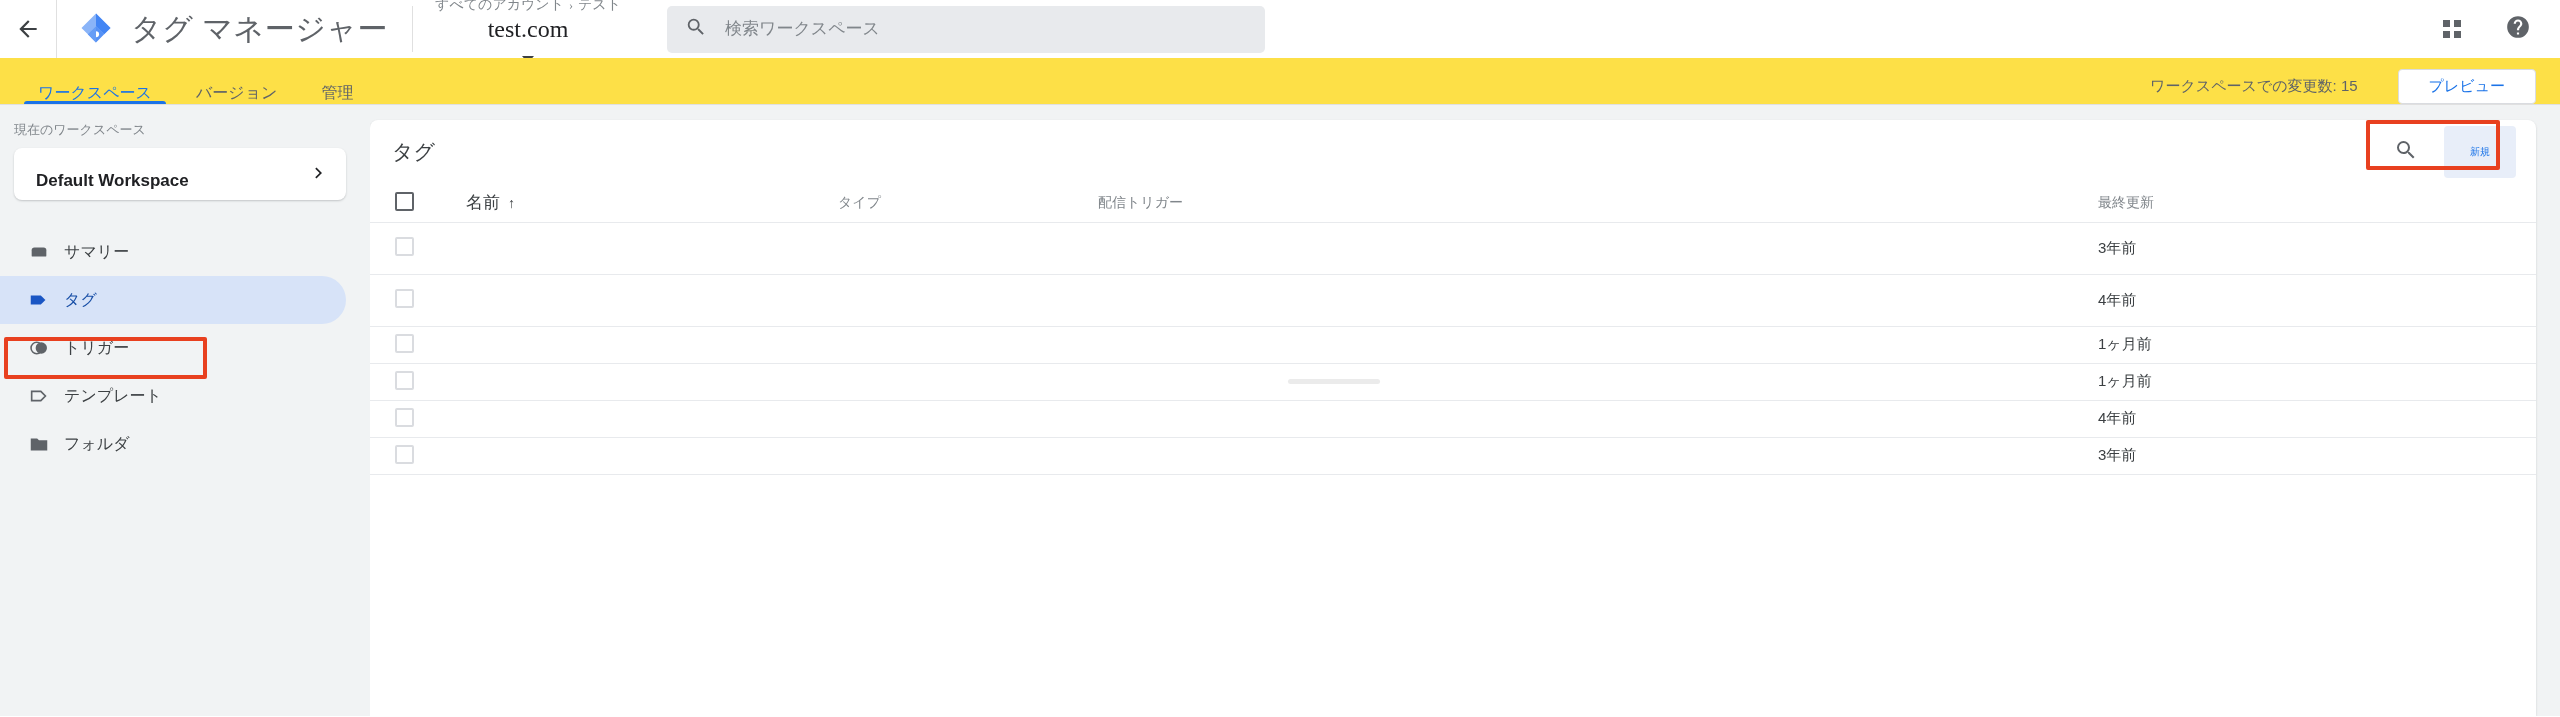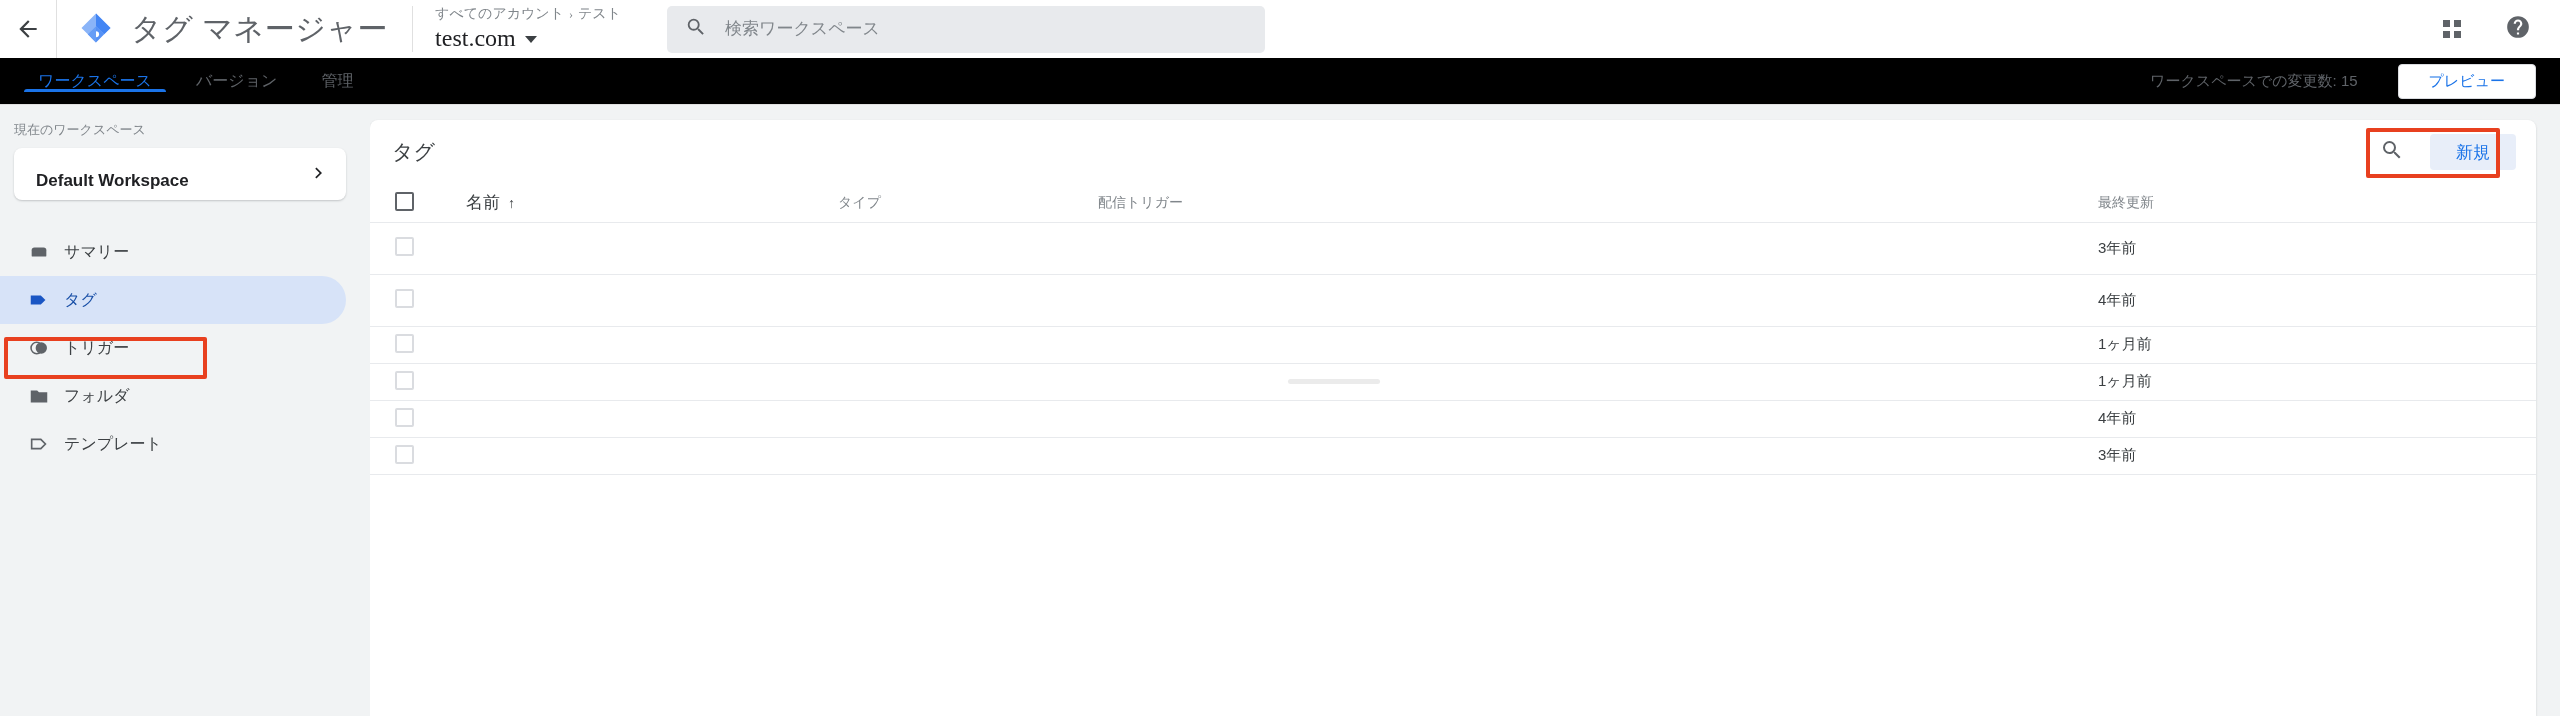--- a/index.html
+++ b/index.html
@@ -51,21 +51,21 @@
     font-family: Liberation Serif, serif;
   }
   .acct-crumb {
     font-size: 14px; color: #80868b; line-height: 18px;
     white-space: nowrap;
   }
   .acct-crumb .sep { padding: 0 5px; font-size: 12px; }
   .acct-name {
     font-size: 24px; color: #202124; line-height: 30px;
     display: flex; align-items: center; gap: 9px;
-    cursor: pointer; white-space: nowrap;
+    cursor: pointer; white-space: nowrap; flex-direction: column;
   }
   .caret {
     width: 0; height: 0;
     border-left: 6px solid transparent;
     border-right: 6px solid transparent;
     border-top: 7px solid #3c4043;
     margin-top: 3px;
   }
 
   .searchbox {
@@ -96,22 +96,22 @@
     width: 40px; height: 40px;
     display: flex; align-items: center; justify-content: center;
     cursor: pointer; border-radius: 50%;
   }
   .grid-icon { display: grid; grid-template-columns: 7px 7px; grid-template-rows: 7px 7px; gap: 4px; }
   .grid-icon i { background: #5f6368; display:block; width:7px; height:7px; }
 
   
   .tabbar {
     height: 47px;
-    background: #000000;
-    display: flex; align-items: center;
+    background: #fde047;
+    display: flex; align-items: flex-end;
     border-bottom: 1px solid #e0e0e0;
     position: relative;
   }
   .tabs { display: flex; align-items: stretch; padding-left: 16px; }
   .tab {
     padding: 0 22px;
     display: flex; align-items: center; justify-content: center;
     font-size: 16px; color: #5f6368;
     cursor: pointer; position: relative;
     white-space: nowrap;
@@ -224,23 +224,23 @@
   .panel-head-right {
     margin-left: auto;
     display: flex; align-items: center; gap: 26px;
     position: relative;
   }
   .new-btn {
     background: #e8eef9;
     color: #1a73e8;
     border: none;
     border-radius: 4px;
-    height: 36px;
+    height: 52px;
     padding: 0 26px;
-    font-size: 17px;
+    font-size: 10px;
     cursor: pointer;
     font-family: inherit;
   }
   #hl-new-btn {
     position: absolute;
     right: 16px; top: -6px;
     width: 134px; height: 50px;
     border: 4px solid #e8401f;
     border-radius: 2px;
     pointer-events: none;
@@ -419,33 +419,33 @@
               <circle cx="14.5" cy="12" r="6.2" fill="#5f6368"></circle>
             </svg>
         </span>
         <span class="lbl">トリガー</span>
       </div>
 
 
       <div class="navitem">
         <span class="ico">
           <svg width="22" height="22" viewBox="0 0 24 24">
+              <path fill="none" stroke="#5f6368" stroke-width="1.8" d="M4 7h10l5 5-5 5H4z"></path>
+            </svg>
+        </span>
+        <span class="lbl">テンプレート</span>
+      </div>
+
+      <div class="navitem">
+        <span class="ico">
+          <svg width="22" height="22" viewBox="0 0 24 24">
               <path fill="#5f6368" d="M3 6h7l2 2h9v11H3z"></path>
             </svg>
         </span>
         <span class="lbl">フォルダ</span>
-      </div>
-
-      <div class="navitem">
-        <span class="ico">
-          <svg width="22" height="22" viewBox="0 0 24 24">
-              <path fill="none" stroke="#5f6368" stroke-width="1.8" d="M4 7h10l5 5-5 5H4z"></path>
-            </svg>
-        </span>
-        <span class="lbl">テンプレート</span>
       </div>
     </div>
 
     <div class="hl-box" id="hl-sidebar-tag"></div>
   </div>
 
   <div class="main">
     <div class="panel">
 
       <div class="panel-head">

